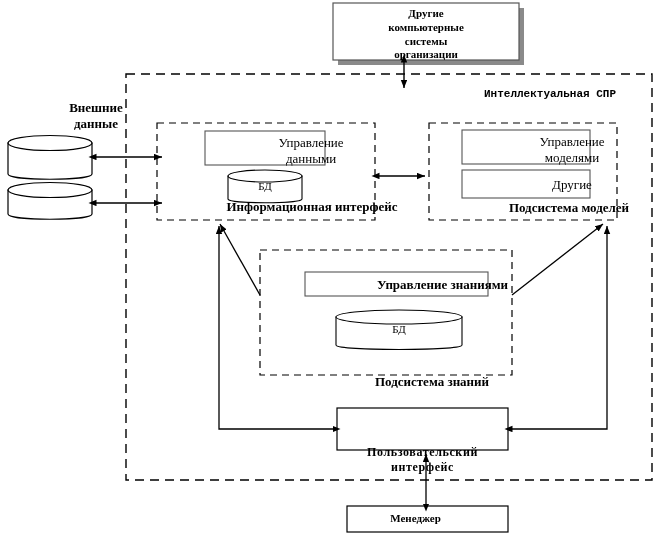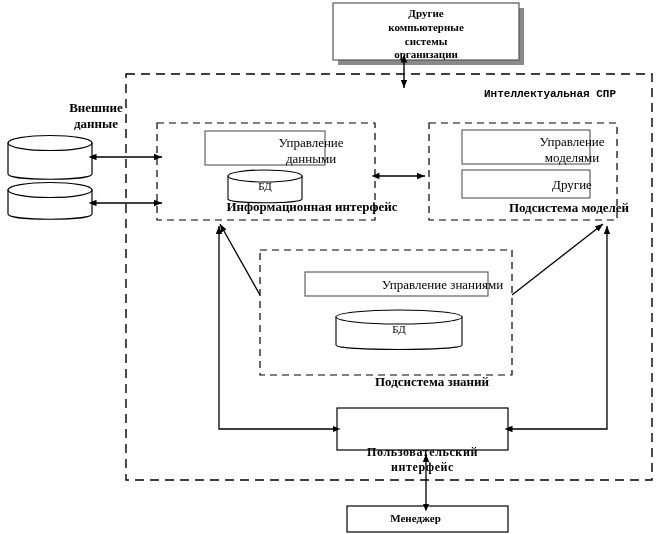--- a/index.html
+++ b/index.html
@@ -123,21 +123,21 @@
 
   <div class="lbl t10 bold" style="left:157px; top:199px; width:218px;">Информационная интерфейс</div>
 
   <div class="lbl t10" style="left:462px; top:134px; width:128px;">Управление
 моделями</div>
 
   <div class="lbl t10" style="left:462px; top:177px; width:128px;">Другие</div>
 
   <div class="lbl t10 bold" style="left:429px; top:200px; width:188px;">Подсистема моделей</div>
 
-  <div class="lbl t10" style="left:305px; top:277px; width:183px;">Управление знаниями</div>
+  <div class="lbl t10" style="left:305px; top:277px; width:183px;font-weight:bold;">Управление знаниями</div>
 
   <div class="lbl t11" style="left:336px; top:323px; width:126px;">БД</div>
 
   <div class="lbl t10 bold" style="left:260px; top:354px; width:252px;margin-top:20px;">Подсистема знаний</div>
 
   <div class="lbl t12 bold letterspace" style="left:337px; top:413px; width:171px;margin-top:32px;">Пользовательский
 интерфейс</div>
 
   <div class="lbl t11 bold" style="left:347px; top:512px; width:137px;">Менеджер</div>
 

